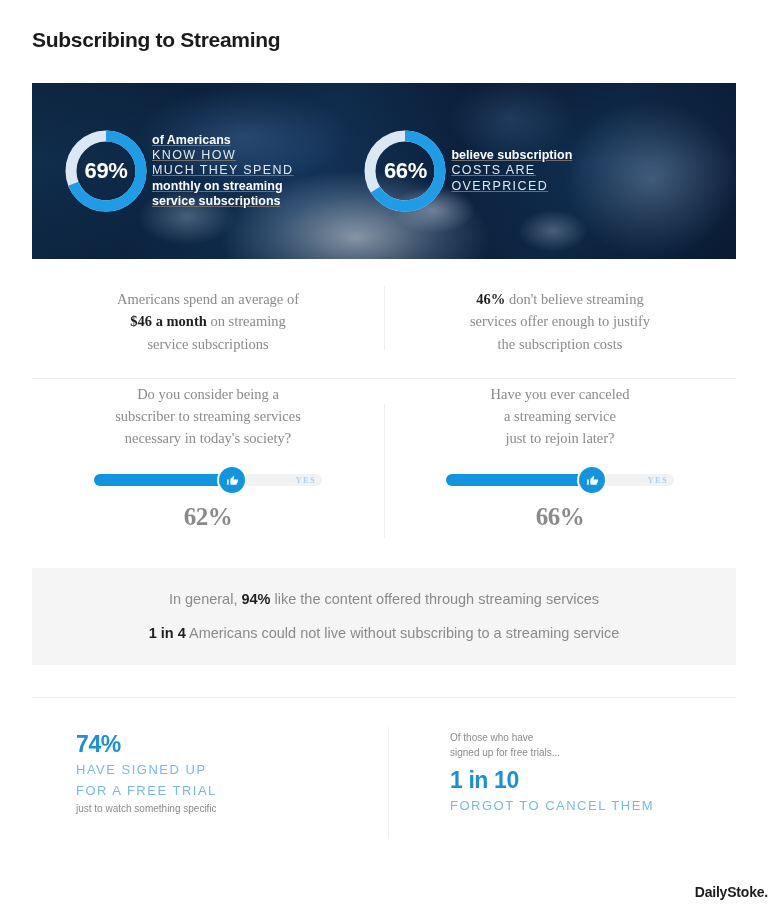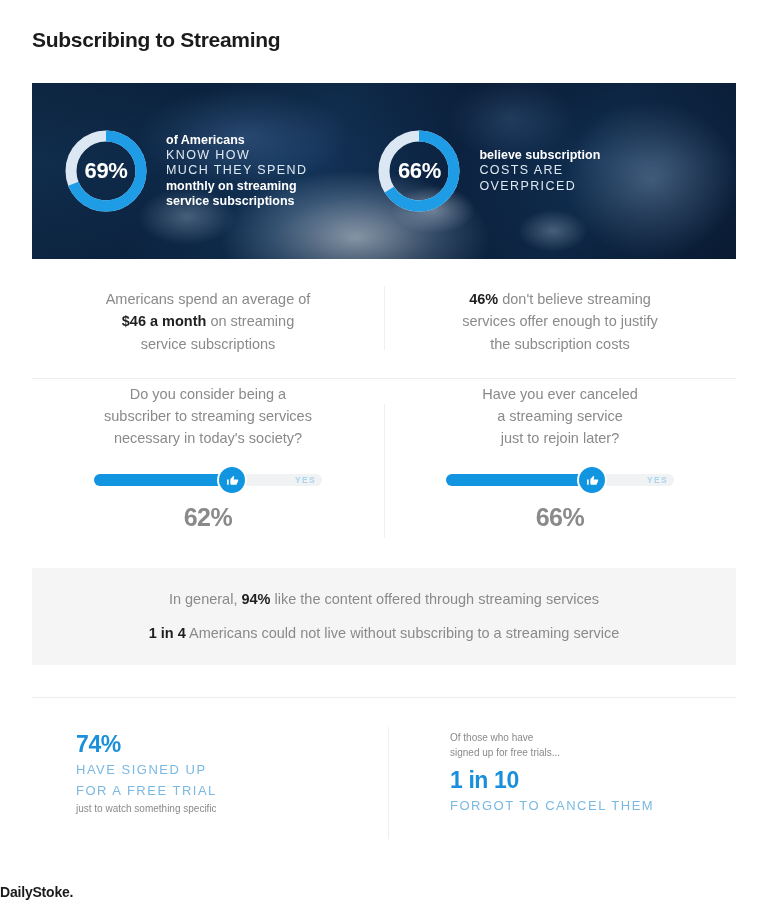--- a/index.html
+++ b/index.html
@@ -88,22 +88,22 @@
     display: flex;
     align-items: center;
     justify-content: center;
     font-size: 22px;
     font-weight: bold;
     color: #ffffff;
     letter-spacing: -0.4px;
   }
 
   .hero-text {
-    margin-left: 14px;
     line-height: 1.22;
+    text-decoration: underline;
   }
   .hero-text .ln {
     font-size: 12.5px;
     color: #ffffff;
     white-space: nowrap;
   }
   .hero-text .ln.bold { font-weight: bold; }
   .hero-text .ln.caps {
     letter-spacing: 1.4px;
     color: #dfe9f2;
@@ -121,20 +121,21 @@
     width: 1px;
     background: #efefef;
   }
 
   
   .twocol {
     position: absolute;
     left: 32px;
     width: 704px;
     display: flex;
+    font-family: Liberation Serif, serif;
   }
   .col {
     flex: 1 1 50%;
     text-align: center;
     box-sizing: border-box;
     padding: 0 18px;
   }
   .stat-line {
     font-size: 14.5px;
     line-height: 1.55;
@@ -264,21 +265,21 @@
     color: #8a8a8a;
     line-height: 1.5;
   }
 
   
   .footer {
     position: absolute;
     left: 0;
     top: 884px;
     width: 768px;
-    text-align: left;
+    text-align: right;
     font-size: 14px;
     font-weight: bold;
     color: #1b1b1b;
     letter-spacing: -0.2px;
   }
 </style>
 </head>
 <body>
 
 <div class="page">

